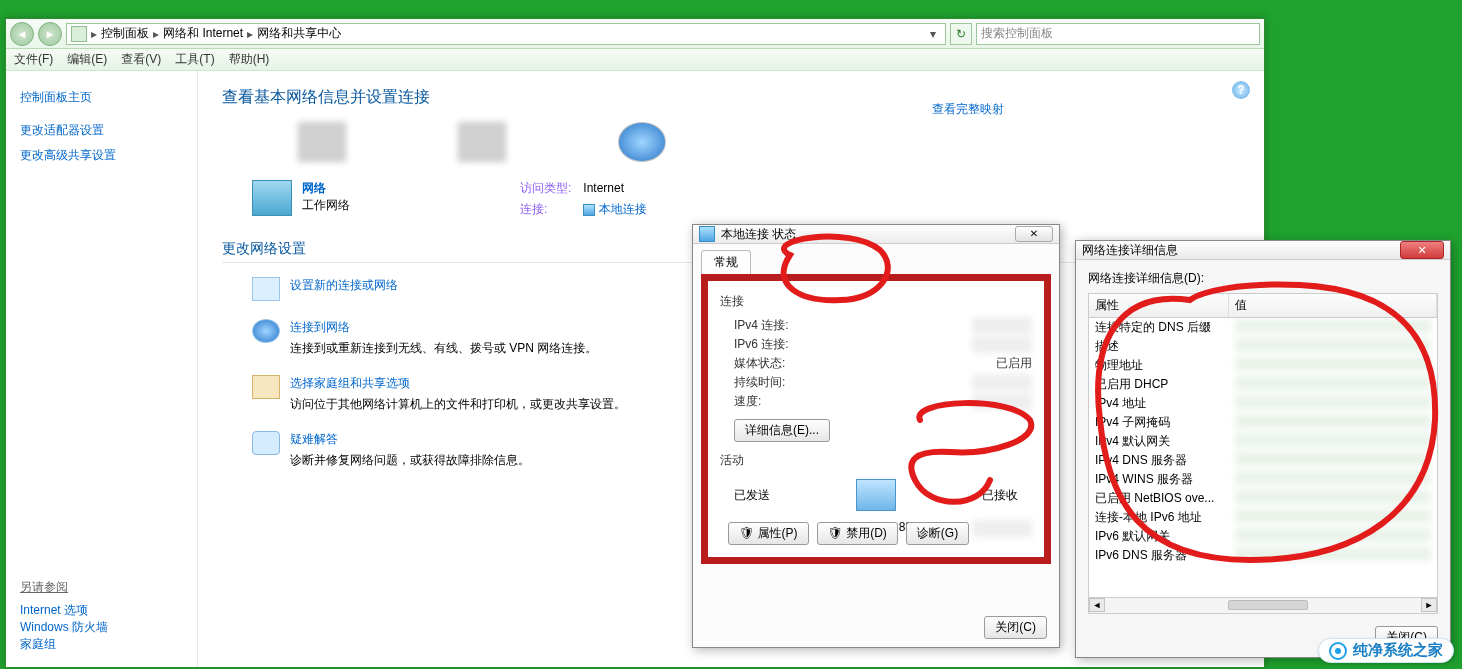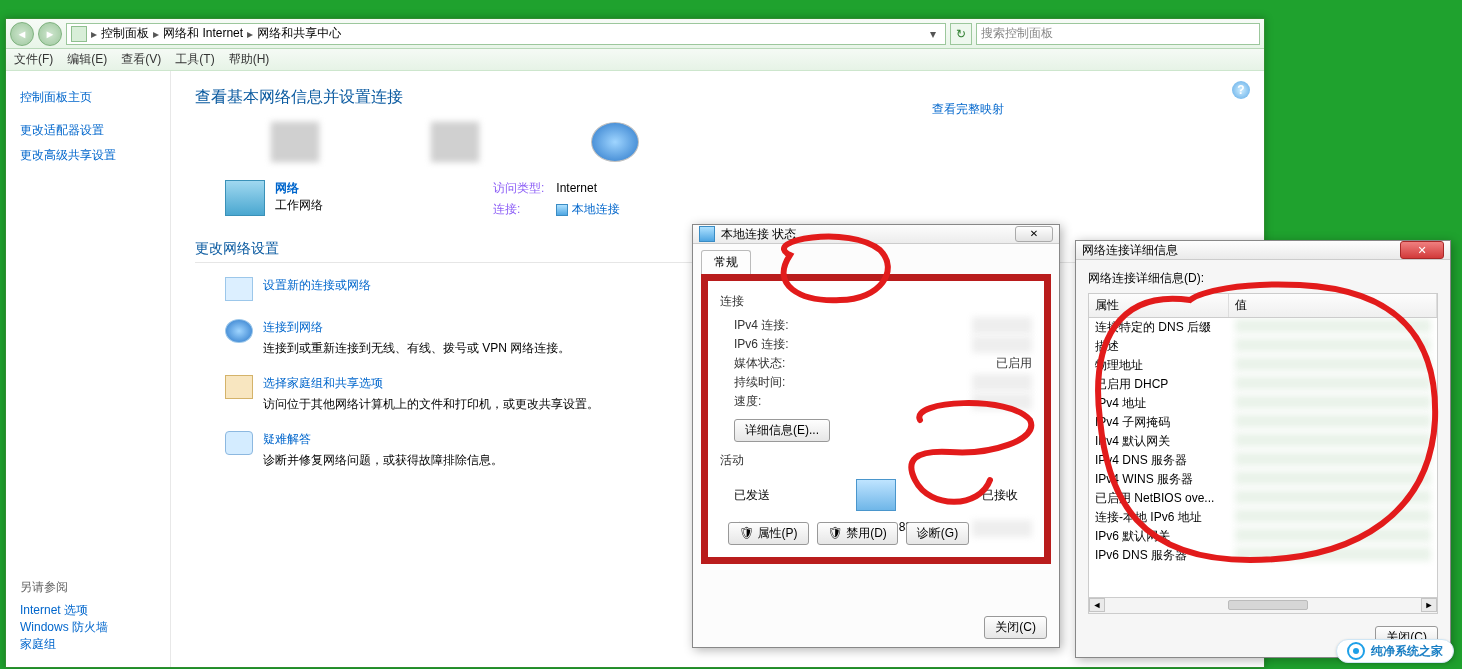--- a/index.html
+++ b/index.html
@@ -15,24 +15,24 @@
   .breadcrumb .bicon { width:16px; height:16px; background:#d8eed8; border:1px solid #8fbf8f;}
   .breadcrumb span.sep { color:#555;}
   .bc-drop { width:16px; text-align:center; color:#555;}
   .refreshbtn { width:22px; height:22px; border:1px solid #9cc79c; background:#eef8ee; display:flex; align-items:center; justify-content:center; color:#2e7d2e;}
   .searchbox { flex:1; height:22px; border:1px solid #9cc79c; background:#fff; display:flex; align-items:center; padding:0 4px; color:#888;}
   
   .menubar { height:22px; background:linear-gradient(#f5faf5,#e6f3e6); border-bottom:1px solid #cde6cd; display:flex; align-items:center; padding:0 8px; gap:14px; color:#333;}
   .menubar span { cursor:default; }
   
   .body { display:flex; height:calc(100% - 52px); }
-  .sidebar { width:165px; background:#fff; padding:14px 14px; border-right:1px solid #e8e8e8; display:flex; flex-direction:column;}
+  .sidebar { width:192px; background:#fff; padding:14px 14px; border-right:1px solid #e8e8e8; display:flex; flex-direction:column;}
   .sidebar .grp { margin-bottom:8px;}
   .sidebar .grp a { display:block; padding:4px 0; color:#0066cc;}
-  .sidebar .see-also-hdr { margin-top:auto; color:#666; font-size:12px; padding-bottom:6px;}
+  .sidebar .see-also-hdr { margin-top:auto; color:#666; font-size:12px; padding-bottom:6px;text-decoration:underline;}
   .content { flex:1; padding:16px 24px; position:relative; overflow:hidden;}
   h2.sec-title { font-weight:normal; color:#0a5aa0; font-size:16px; margin:0 0 10px;}
   .netmap { display:flex; align-items:center; gap:80px; padding:4px 30px 6px 60px;}
   .node { width:80px; text-align:center;}
   .node .pic { width:48px; height:40px; margin:0 auto 4px; filter:blur(3px); background:#d0d0d0; border:1px solid #c0c0c0;}
   .node .globe { border-radius:50%; background:radial-gradient(#9fd5ff,#2a77c9); filter:none;}
   .maplink { position:absolute; right:260px; top:30px; color:#0066cc;}
   .subhdr { color:#0a5aa0; font-size:14px; margin:10px 0 6px; border-bottom:1px solid #e6e6e6; padding-bottom:4px;}
   .actnet { display:flex; align-items:flex-start; padding:8px 0 8px 30px; }
   .actnet .nicon { width:40px; height:36px; background:linear-gradient(#a0d8f0,#4aa7d0); border:1px solid #3a91b8; margin-right:10px;}
@@ -82,21 +82,21 @@
   .hscroll { height:16px; border:1px solid #ccc; border-top:none; background:#f4f4f4; position:relative;}
   .hscroll .thumb { position:absolute; left:40%; top:2px; width:80px; height:10px; background:#d6d6d6; border:1px solid #bbb; border-radius:2px;}
   .hscroll .arr { position:absolute; top:0; width:16px; height:14px; background:#eaeaea; border:1px solid #c4c4c4; text-align:center; font-size:9px; line-height:12px;}
   .hscroll .arr.l { left:0;} .hscroll .arr.r { right:0;}
   
   svg.anno { position:absolute; left:0; top:0; pointer-events:none; }
   
   .wm { position:absolute; right:8px; bottom:6px; display:flex; align-items:center; gap:6px; background:#fff; border:1px solid #cfe6f5; border-radius:14px; padding:2px 10px; box-shadow:0 1px 3px rgba(0,0,0,.15);}
   .wm .circ { width:18px; height:18px; border:2px solid #1ea0e8; border-radius:50%; position:relative;}
   .wm .circ::after { content:""; position:absolute; left:4px; top:4px; width:6px; height:6px; background:#1ea0e8; border-radius:50%;}
-  .wm .t { color:#1a7fc4; font-weight:bold; font-size:12px;}
+  .wm .t { color:#1a7fc4; font-weight:bold; font-size:15px;}
 </style>
 </head>
 <body>
 
 <div id="main-window" class="window">
   <div class="addrbar">
     <div class="navbtn">◄</div>
     <div class="navbtn">►</div>
     <div class="breadcrumb">
       <div class="bicon"></div>

